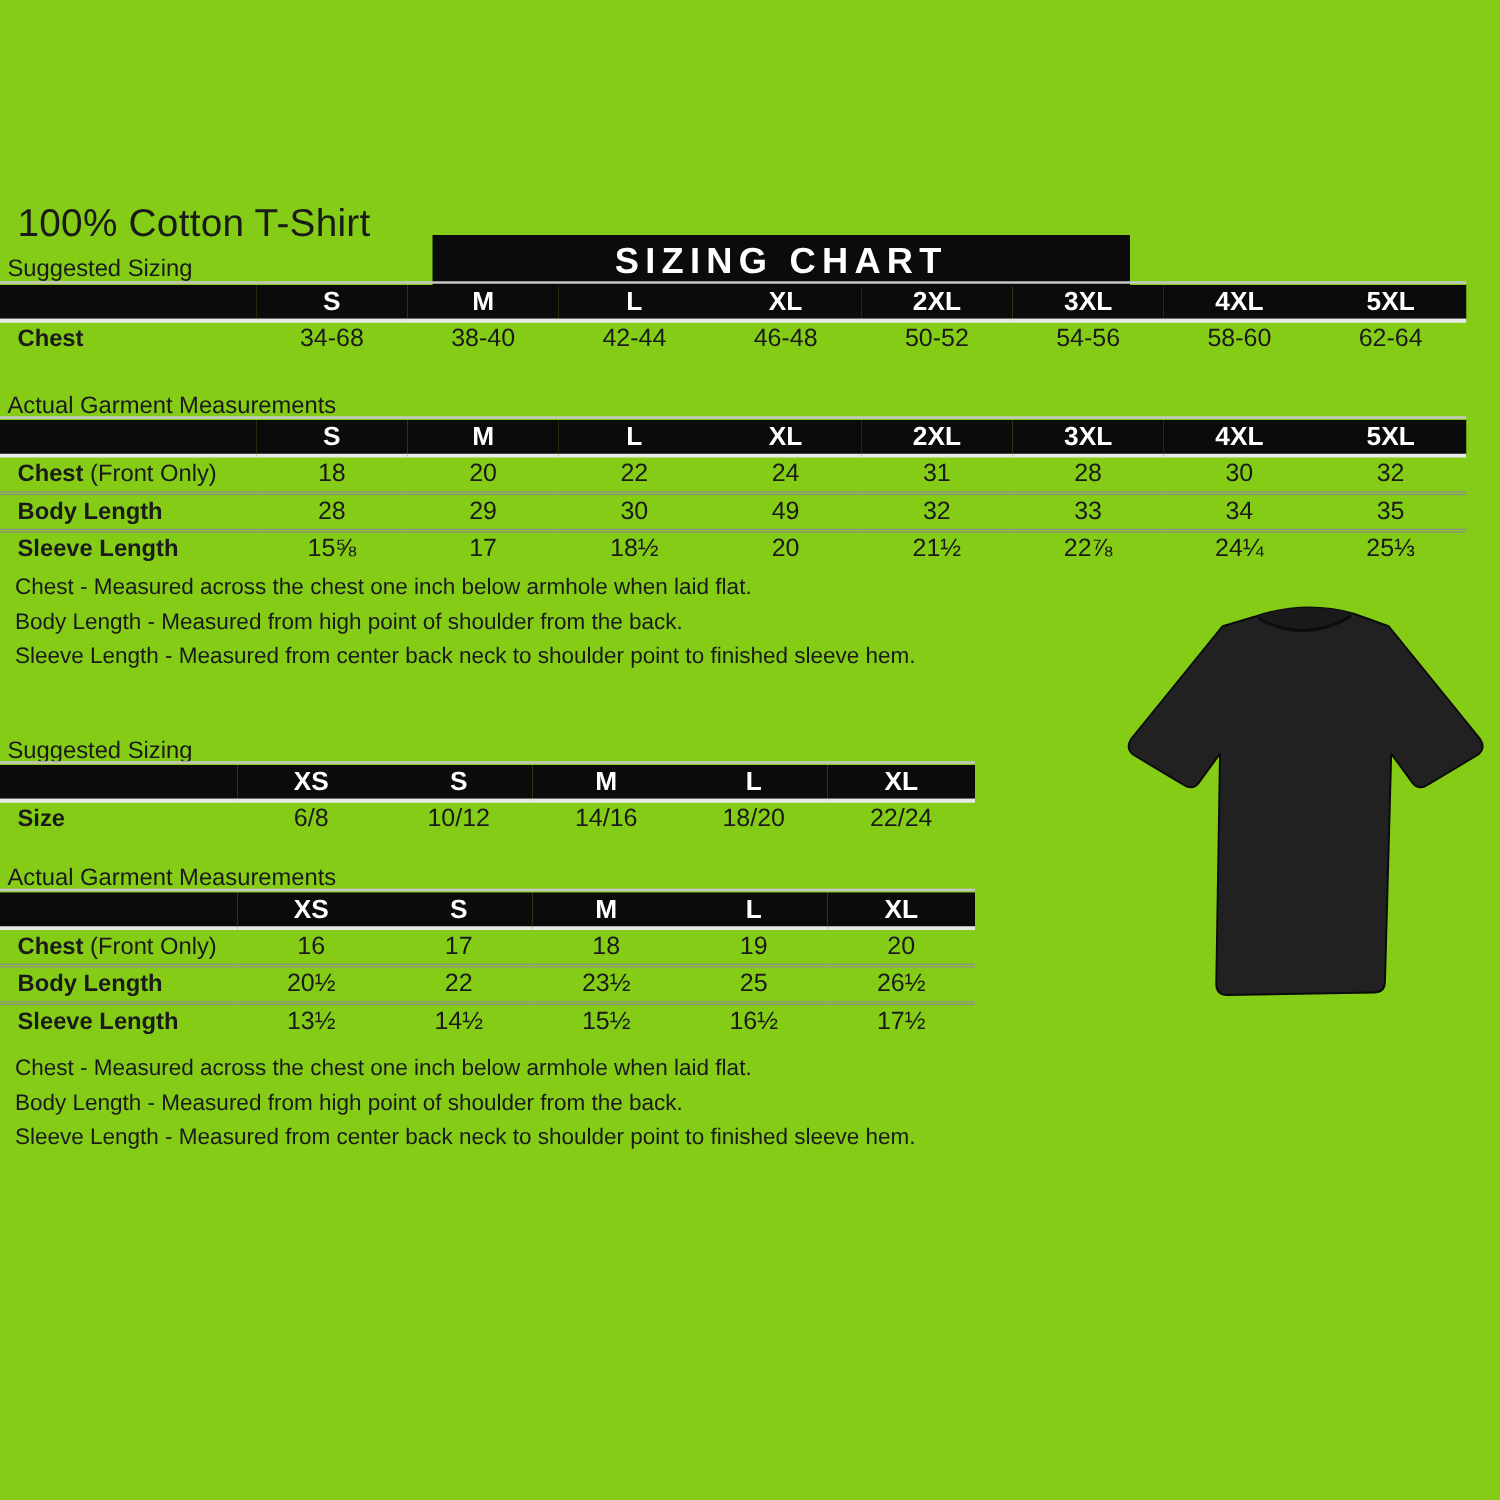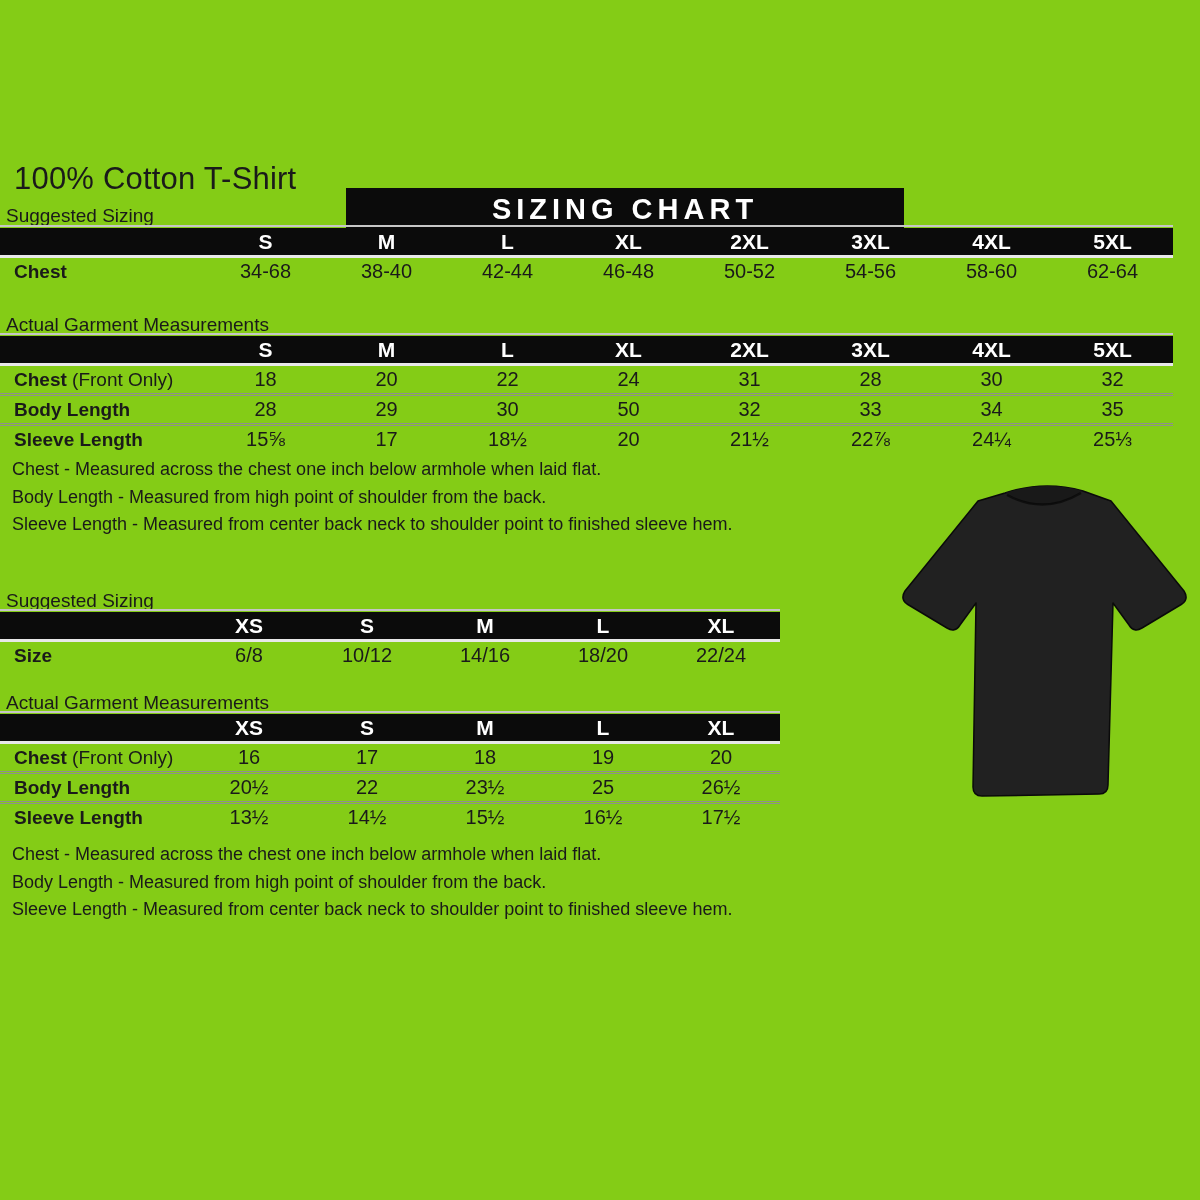--- a/index.html
+++ b/index.html
@@ -115,21 +115,21 @@
         <td>31</td>
         <td>28</td>
         <td>30</td>
         <td>32</td>
       </tr>
       <tr>
         <td class="lbl"><b>Body Length</b><span></span></td>
         <td>28</td>
         <td>29</td>
         <td>30</td>
-        <td>50</td>
+        <td>49</td>
         <td>32</td>
         <td>33</td>
         <td>34</td>
         <td>35</td>
       </tr>
       <tr>
         <td class="lbl"><b>Sleeve Length</b><span></span></td>
         <td>15⅝</td>
         <td>17</td>
         <td>18½</td>

